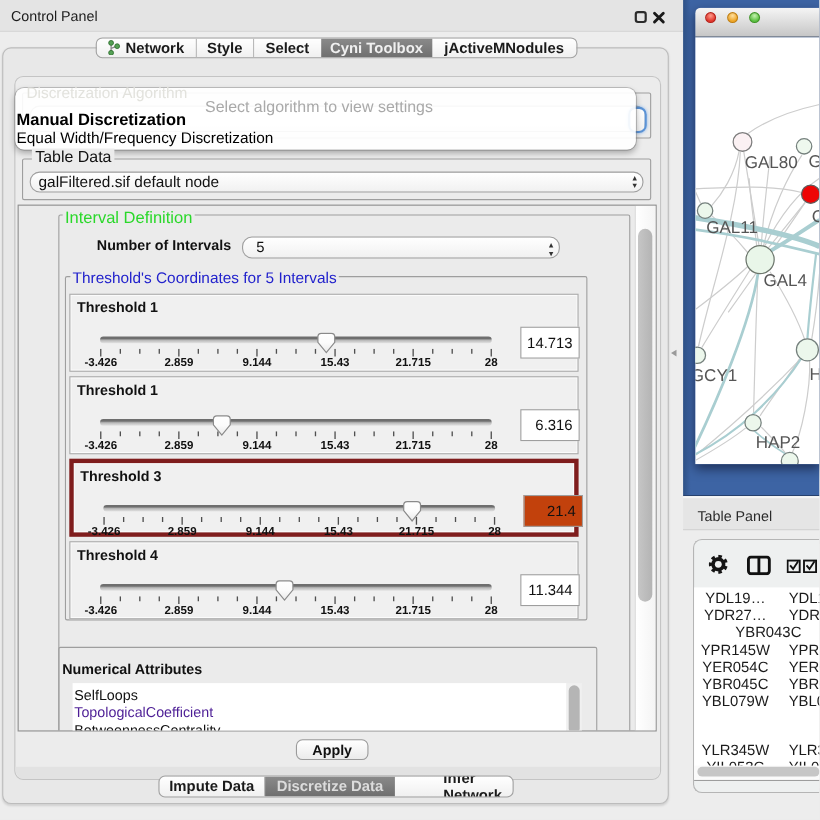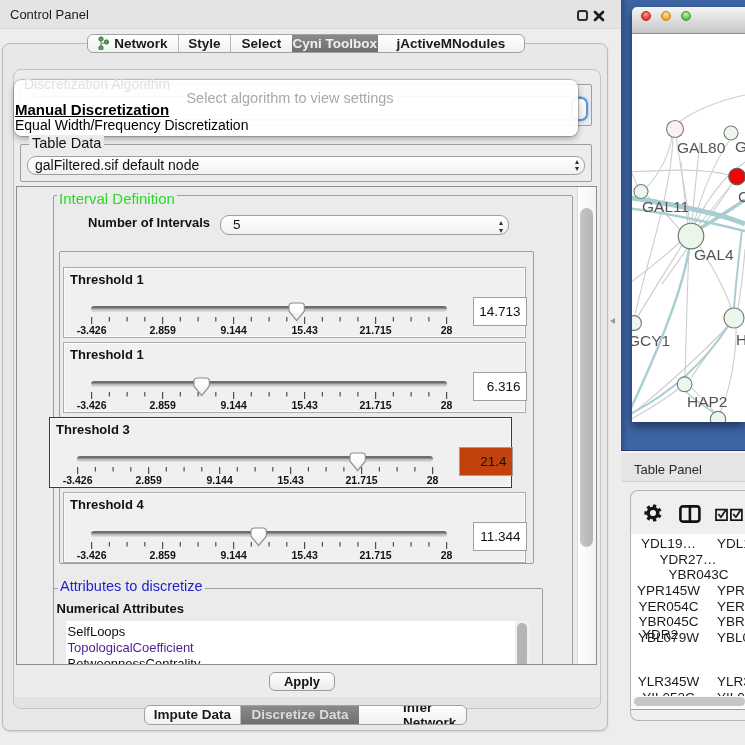--- a/index.html
+++ b/index.html
@@ -27,32 +27,32 @@
       <line x1="3" y1="3" x2="3" y2="12" stroke="#8a8a8a" stroke-width="1.2"></line>
       <line x1="3" y1="8" x2="8.5" y2="6" stroke="#8a8a8a" stroke-width="1.2"></line>
       <circle cx="3" cy="3" r="2.2" fill="#55a055" stroke="#2d702d" stroke-width="0.8"></circle>
       <circle cx="8.5" cy="6" r="2.2" fill="#55a055" stroke="#2d702d" stroke-width="0.8"></circle>
       <circle cx="3" cy="12" r="2.2" fill="#55a055" stroke="#2d702d" stroke-width="0.8"></circle>
     </svg>
     Network
   </div>
   <div style="width:52px;display:flex;align-items:center;justify-content:center;border-right:1px solid #b9b9b9;">Style</div>
   <div style="width:61px;display:flex;align-items:center;justify-content:center;">Select</div>
-  <div style="width:86px;display:flex;align-items:center;justify-content:center;background:linear-gradient(#8a8a8a,#6f6f6f);color:#f0f0f0;">Cyni Toolbox</div>
+  <div style="width:101px;display:flex;align-items:center;justify-content:center;background:linear-gradient(#8a8a8a,#6f6f6f);color:#f0f0f0;">Cyni Toolbox</div>
   <div style="flex:1;display:flex;align-items:center;justify-content:center;">jActiveMNodules</div>
 </div>
 
 <div class="abs" style="left:20px;top:84px;width:572px;height:42px;border:1px solid #9e9e9e;border-radius:2px;"></div>
 <div class="abs" style="left:27px;top:96px;width:560px;height:24px;background:linear-gradient(#ffffff,#f1f1f1);border:1px solid #9f9f9f;border-radius:9px;"></div>
 <div class="abs" style="left:571px;top:97px;width:17px;height:24px;background:linear-gradient(#ffffff,#f0f0f0);border:2px solid #5b93d6;border-radius:7px;box-shadow:0 0 3px #7fb2ef;"></div>
 
 <div class="abs" style="left:14px;top:80px;width:564px;height:56px;background:rgba(255,255,255,0.92);border-radius:8px;box-shadow:0 3px 6px rgba(0,0,0,0.3), 0 0 0 1px rgba(140,140,140,0.45);"></div>
 <div class="abs" style="left:24px;top:76px;font-size:14px;color:#e2e2dd;">Discretization Algorithm</div>
 <div class="abs" style="left:8px;top:90px;width:564px;text-align:center;font-size:14.5px;color:#a9a9a9;">Select algorithm to view settings</div>
-<div class="abs" style="left:15px;top:101px;font-size:15px;font-weight:bold;color:#000;text-decoration:underline;">Manual Discretization</div>
+<div class="abs" style="left:15px;top:101px;font-size:15px;font-weight:bold;color:#000;">Manual Discretization</div>
 <div class="abs" style="left:15px;top:116.5px;font-size:14px;color:#000;">Equal Width/Frequency Discretization</div>
 
 <div class="abs" style="left:20px;top:144px;width:572px;height:38px;border:1px solid #9e9e9e;border-radius:2px;"></div>
 <div class="abs" style="left:29px;top:135px;background:#ececec;padding:0 3px;font-size:14.5px;color:#111;">Table Data</div>
 <div class="abs" style="left:27px;top:155.5px;width:558px;height:19px;background:linear-gradient(#ffffff,#f1f1f1);border:1px solid #9f9f9f;border-radius:9px;font-size:14px;color:#111;line-height:17.5px;padding-left:7px;">galFiltered.sif default node</div>
 <div class="abs" style="left:575px;top:159.5px;width:0;height:0;border-left:2.5px solid transparent;border-right:2.5px solid transparent;border-bottom:4.5px solid #333;"></div>
 <div class="abs" style="left:575px;top:166.5px;width:0;height:0;border-left:2.5px solid transparent;border-right:2.5px solid transparent;border-top:4.5px solid #333;"></div>
 
 <div class="abs" style="left:16px;top:186px;width:581px;height:479px;background:#ebebeb;border:1px solid #8e8e8e;overflow:hidden;">
   <div class="abs" style="right:0;top:0;width:19px;height:477px;background:linear-gradient(90deg,#ffffff,#f4f4f4);border-left:1px solid #dcdcdc;"></div>
@@ -60,20 +60,21 @@
 
   <div class="abs" style="left:35.6px;top:8px;width:520.5px;height:485px;border:1px solid #9e9e9e;border-radius:2px;"></div>
   <div class="abs" style="left:40px;top:3px;background:#ebebeb;padding:0 2px;font-size:15px;color:#2ad82a;">Interval Definition</div>
 
   <div class="abs" style="left:71px;top:28px;font-size:13px;font-weight:bold;color:#111;">Number of Intervals</div>
   <div class="abs" style="left:203px;top:28px;width:289px;height:20px;background:linear-gradient(#ffffff,#f1f1f1);border:1px solid #9f9f9f;border-radius:9px;font-size:13.5px;color:#111;line-height:18px;padding-left:12px;">5</div>
   <div class="abs" style="left:481.5px;top:34px;width:0;height:0;border-left:2.5px solid transparent;border-right:2.5px solid transparent;border-bottom:4.5px solid #333;"></div>
   <div class="abs" style="left:481.5px;top:41.5px;width:0;height:0;border-left:2.5px solid transparent;border-right:2.5px solid transparent;border-top:4.5px solid #333;"></div>
 
   <div class="abs" style="left:41.5px;top:64px;width:475px;height:313px;border:1px solid #9e9e9e;border-radius:2px;"></div>
+  <div class="abs" style="left:47px;top:57px;background:#ebebeb;padding:0 2px;font-size:14px;color:#2222cc;">Threshold's Coordinates for 5 Intervals</div>
 
 <div class="abs" style="left:46px;top:80px;width:463px;height:71px;background:#f0f0f0;border:1px solid #ababab;box-shadow:inset 0 0 0 1px rgba(255,255,255,0.7);">
   <div class="abs" style="left:6px;top:4px;font-size:13px;font-weight:bold;color:#111;">Threshold 1</div>
   <div class="abs" style="left:27px;top:38px;width:356px;height:6px;border-radius:3px;background:linear-gradient(#6e6e6e 0,#6e6e6e 30%,#b8b8b8 55%,#e3e3e3 100%);"></div>
   <svg class="abs" style="left:0;top:49px;" width="420" height="8" viewBox="0 0 420 8">
         <line x1="27.6" y1="0" x2="27.6" y2="7" stroke="#4f4f4f" stroke-width="1.2"></line>
         <line x1="45.4" y1="0" x2="45.4" y2="4.5" stroke="#4f4f4f" stroke-width="1.2"></line>
         <line x1="63.1" y1="0" x2="63.1" y2="4.5" stroke="#4f4f4f" stroke-width="1.2"></line>
         <line x1="80.8" y1="0" x2="80.8" y2="4.5" stroke="#4f4f4f" stroke-width="1.2"></line>
         <line x1="98.6" y1="0" x2="98.6" y2="7" stroke="#4f4f4f" stroke-width="1.2"></line>
@@ -149,21 +150,21 @@
           <linearGradient id="tg155" x1="0" y1="0" x2="0" y2="1">
             <stop offset="0" stop-color="#ffffff"></stop>
             <stop offset="0.5" stop-color="#fbfbfb"></stop>
             <stop offset="1" stop-color="#e9e9e9"></stop>
           </linearGradient>
         </defs>
     <path d="M1 4.2 Q1 1 4.2 1 L13.1 1 Q16.3 1 16.3 4.2 L16.3 9.2 L8.65 18.6 L1 9.2 Z" fill="url(#tg155)" stroke="#8a8a8a" stroke-width="1.1"></path>
   </svg>
   <div class="abs" style="left:408.5px;top:29px;width:54px;height:29px;background:#fff;border:1px solid #9e9e9e;font-size:13.5px;color:#111;text-align:right;line-height:27px;padding-right:5px;">6.316</div>
 </div>
-<div class="abs" style="left:32px;top:230px;width:463px;height:71px;background:#f0f0f0;border:1px solid #7f1d1d;box-shadow:inset 0 0 0 1px rgba(255,255,255,0.7);">
+<div class="abs" style="left:46px;top:230px;width:463px;height:71px;background:#f0f0f0;border:4px solid #7f1d1d;box-shadow:inset 0 0 0 1px rgba(255,255,255,0.7);">
   <div class="abs" style="left:6px;top:4px;font-size:13px;font-weight:bold;color:#111;">Threshold 3</div>
   <div class="abs" style="left:27px;top:38px;width:356px;height:6px;border-radius:3px;background:linear-gradient(#6e6e6e 0,#6e6e6e 30%,#b8b8b8 55%,#e3e3e3 100%);"></div>
   <svg class="abs" style="left:0;top:49px;" width="420" height="8" viewBox="0 0 420 8">
         <line x1="27.6" y1="0" x2="27.6" y2="7" stroke="#4f4f4f" stroke-width="1.2"></line>
         <line x1="45.4" y1="0" x2="45.4" y2="4.5" stroke="#4f4f4f" stroke-width="1.2"></line>
         <line x1="63.1" y1="0" x2="63.1" y2="4.5" stroke="#4f4f4f" stroke-width="1.2"></line>
         <line x1="80.8" y1="0" x2="80.8" y2="4.5" stroke="#4f4f4f" stroke-width="1.2"></line>
         <line x1="98.6" y1="0" x2="98.6" y2="7" stroke="#4f4f4f" stroke-width="1.2"></line>
         <line x1="116.3" y1="0" x2="116.3" y2="4.5" stroke="#4f4f4f" stroke-width="1.2"></line>
         <line x1="134.1" y1="0" x2="134.1" y2="4.5" stroke="#4f4f4f" stroke-width="1.2"></line>
@@ -239,21 +240,20 @@
             <stop offset="0.5" stop-color="#fbfbfb"></stop>
             <stop offset="1" stop-color="#e9e9e9"></stop>
           </linearGradient>
         </defs>
     <path d="M1 4.2 Q1 1 4.2 1 L13.1 1 Q16.3 1 16.3 4.2 L16.3 9.2 L8.65 18.6 L1 9.2 Z" fill="url(#tg305)" stroke="#8a8a8a" stroke-width="1.1"></path>
   </svg>
   <div class="abs" style="left:408.5px;top:29px;width:54px;height:29px;background:#fff;border:1px solid #9e9e9e;font-size:13.5px;color:#111;text-align:right;line-height:27px;padding-right:5px;">11.344</div>
 </div>
 
   <div class="abs" style="left:35.5px;top:401px;width:490px;height:80px;border:1px solid #9e9e9e;border-radius:2px;"></div>
-  <div class="abs" style="left:41px;top:390.5px;background:#ebebeb;padding:0 2px;font-size:14.5px;color:#2222cc;">Attributes to discretize</div>
   <div class="abs" style="left:39.5px;top:414px;font-size:13px;font-weight:bold;color:#111;">Numerical Attributes</div>
   <div class="abs" style="left:49px;top:433.5px;width:449px;height:46px;background:#ffffff;"></div>
   <div class="abs" style="left:498px;top:433.5px;width:14px;height:46px;background:#f0f0f0;"></div>
   <div class="abs" style="left:500px;top:436px;width:10px;height:44px;background:#b5b5b5;border-radius:5px;"></div>
   <div class="abs" style="left:50.5px;top:436.5px;font-size:13px;color:#111;">SelfLoops</div>
   <div class="abs" style="left:50.5px;top:452.5px;font-size:13px;color:#4c1d95;">TopologicalCoefficient</div>
   <div class="abs" style="left:50.5px;top:468.5px;font-size:13px;color:#111;">BetweennessCentrality</div>
 </div>
 
 <div class="abs" style="left:269px;top:672px;width:66px;height:19px;background:linear-gradient(#ffffff,#ebebeb);border:1px solid #9b9b9b;border-radius:6px;text-align:center;font-size:13px;font-weight:bold;color:#111;line-height:17px;">Apply</div>
@@ -345,21 +345,21 @@
   <path d="M3.3 6 L6 9.2 L10.6 2.2" fill="none" stroke="#111" stroke-width="1.7"></path>
   <rect x="15.9" y="1.6" width="11" height="10.6" fill="none" stroke="#111" stroke-width="1.7"></rect>
   <path d="M18.2 6 L20.9 9.2 L25.5 2.2" fill="none" stroke="#111" stroke-width="1.7"></path>
 </svg>
 <div class="abs" style="left:631px;top:534px;width:114px;height:176px;background:#ffffff;overflow:hidden;">
   <div style="font-size:13.5px;color:#1b1b1b;padding-top:2px;">
 <div style="height:15.7px;display:flex;">
         <div style="flex:0 0 75px;text-align:center;">YDL19…</div>
         <div style="flex:1;padding-left:11px;">YDL1</div>
       </div>
-<div style="height:15.7px;display:flex;flex-direction:column;">
+<div style="height:15.7px;display:flex;">
         <div style="flex:0 0 75px;text-align:center;">YDR27…</div>
         <div style="flex:1;padding-left:11px;">YDR2</div>
       </div>
 <div style="height:15.7px;display:flex;padding-left:30px;">
         <div style="flex:0 0 75px;text-align:center;">YBR043C</div>
         <div style="flex:1;padding-left:11px;">YBR0</div>
       </div>
 <div style="height:15.7px;display:flex;">
         <div style="flex:0 0 75px;text-align:center;">YPR145W</div>
         <div style="flex:1;padding-left:11px;">YPR1</div>

